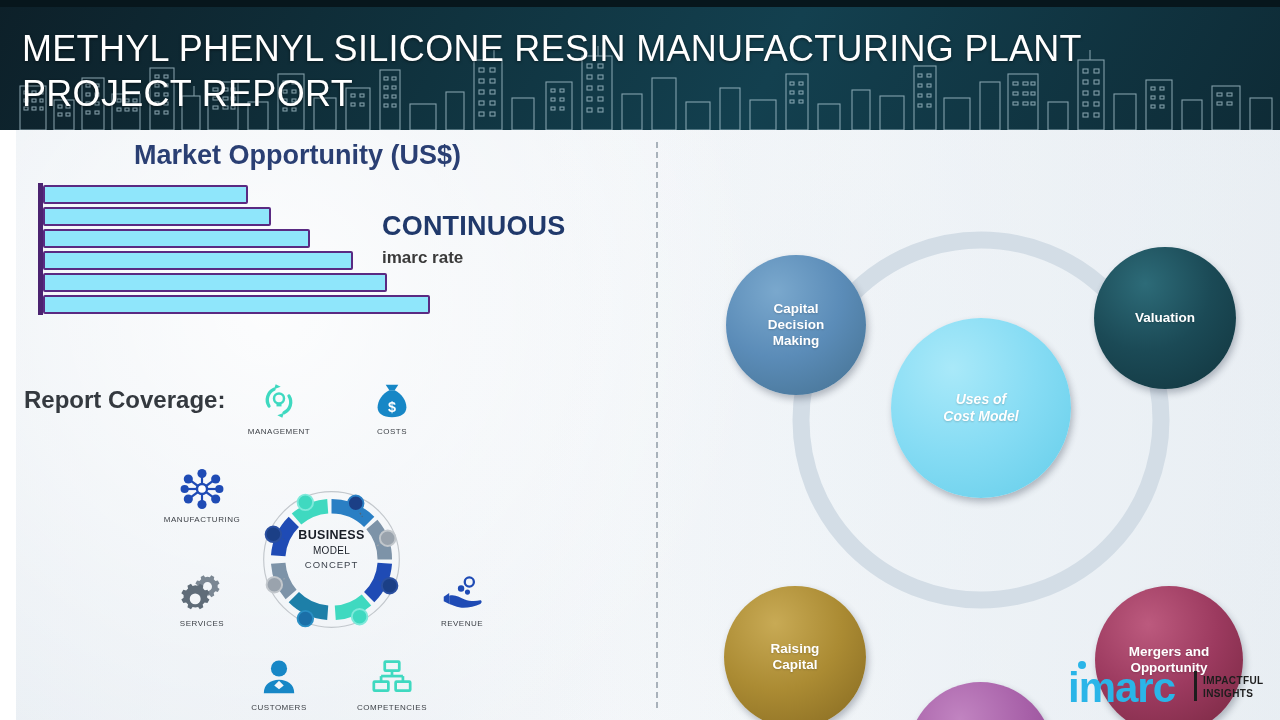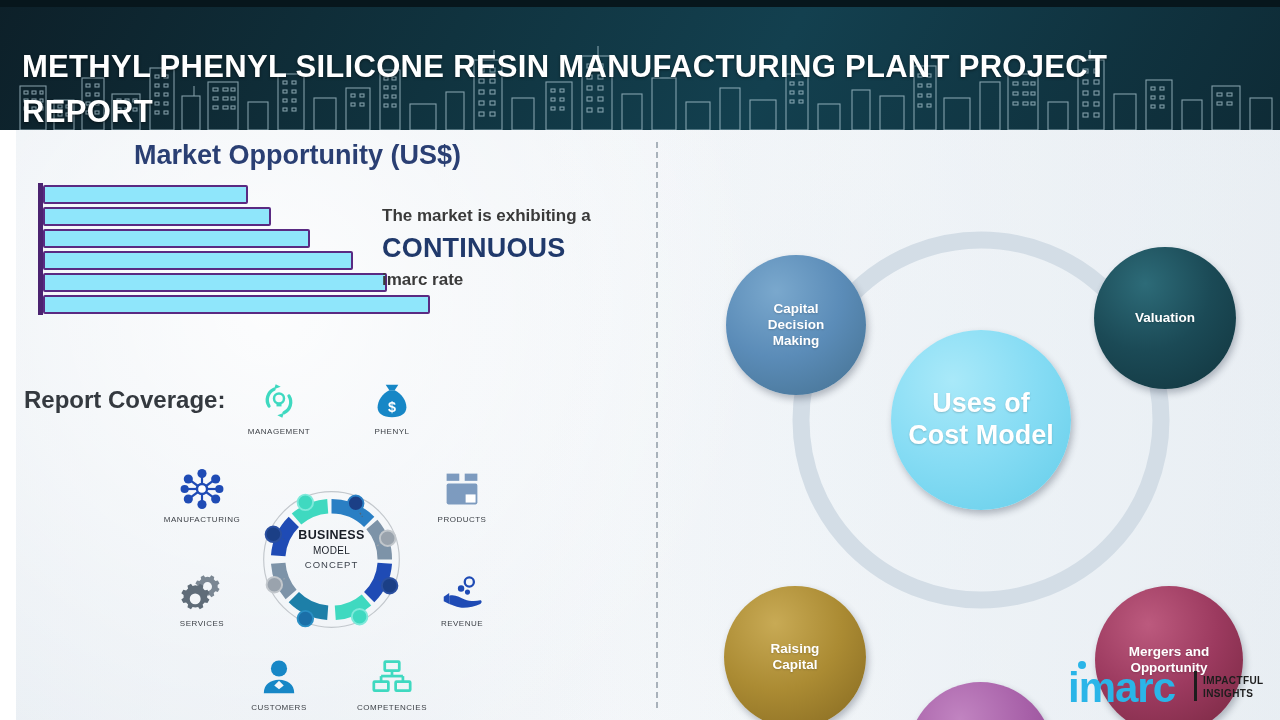--- a/index.html
+++ b/index.html
@@ -15,23 +15,23 @@
     position:absolute; left:0; top:0; width:1280px; height:130px;
     background:linear-gradient(118deg,#0d2029 0%,#10333f 35%,#13404f 60%,#0e2b36 100%);
     overflow:hidden;
   }
   #header-topstrip {
     position:absolute; left:0; top:0; width:1280px; height:7px;
     background:#07161c;
   }
   #skyline { position:absolute; left:0; bottom:0; width:1280px; height:92px; opacity:.75; }
   #header-title {
-    position:absolute; left:22px; top:44px; width:1100px;
-    color:#ffffff; font-size:31px; line-height:45px;
-    font-weight:bold; letter-spacing:.3px;
+    position:absolute; left:22px; top:26px; width:1100px;
+    color:#ffffff; font-size:36px; line-height:45px;
+    font-weight:normal; letter-spacing:.3px;
     text-transform:uppercase;
     text-shadow:0 1px 3px rgba(0,0,0,.5);
     z-index:4;
   }
 
   
   #stage {
     position:absolute; left:0; top:130px; width:1280px; height:590px;
     background:
       linear-gradient(100deg,#f3f6f9 0%,#eef2f6 30%,#f6f8fa 62%,#eef2f5 100%);
@@ -314,21 +314,20 @@
       <div id="chart-axis" style="background: rgb(75, 35, 112);"></div>
       <div class="bar" style="top: 2px; width: 205.11px; background: rgb(143, 230, 251); border-color: rgb(90, 42, 130);"></div>
       <div class="bar" style="top: 24px; width: 228.33px; background: rgb(143, 230, 251); border-color: rgb(90, 42, 130);"></div>
       <div class="bar" style="top: 46px; width: 267.03px; background: rgb(143, 230, 251); border-color: rgb(90, 42, 130);"></div>
       <div class="bar" style="top: 68px; width: 309.6px; background: rgb(143, 230, 251); border-color: rgb(90, 42, 130);"></div>
       <div class="bar" style="top: 90px; width: 344.43px; background: rgb(143, 230, 251); border-color: rgb(90, 42, 130);"></div>
       <div class="bar" style="top: 112px; width: 387px; background: rgb(143, 230, 251); border-color: rgb(90, 42, 130);"></div>
     </div>
 
     <div id="growth-text">
-      <div class="gt-line1">The market is exhibiting a</div>
       <div class="gt-big">CONTINUOUS</div>
       <div class="gt-line3">imarc rate</div>
     </div>
 
     <div id="coverage-label">Report Coverage:</div>
 
     <div id="bm-cluster">
 
       <div class="cov-item" style="left:75px; top:0px;">
         <div class="cov-icon">
@@ -349,21 +348,21 @@
       </div>
 
       <div class="cov-item" style="left:188px; top:0px;">
         <div class="cov-icon">
           <svg width="36" height="40" viewBox="0 0 40 44">
             <path d="M13 4 h14 l-4 6 h-6 z" fill="#1787c6"></path>
             <path d="M17 10 h6 c8 4 13 12 13 19 c0 7 -6 11 -16 11 c-10 0 -16 -4 -16 -11 c0 -7 5 -15 13 -19 z" fill="#1787c6"></path>
             <text x="20" y="34" font-size="16" font-weight="bold" fill="#ffffff" text-anchor="middle" font-family="Liberation Sans, sans-serif">$</text>
           </svg>
         </div>
-        <div class="cov-label">PHENYL</div>
+        <div class="cov-label">COSTS</div>
       </div>
 
       <div class="cov-item" style="left:-2px; top:88px;">
         <div class="cov-icon">
           <svg width="44" height="42" viewBox="0 0 48 46">
             <g stroke="#1f4bb5" stroke-width="2.4">
               <line x1="24" y1="23" x2="9" y2="12"></line>
                 <line x1="24" y1="23" x2="9" y2="34"></line>
               <line x1="24" y1="23" x2="39" y2="12"></line>
                 <line x1="24" y1="23" x2="39" y2="34"></line>
@@ -381,31 +380,20 @@
                 <circle cx="24" cy="40" r="5"></circle>
               <circle cx="5" cy="23" r="4.5"></circle>
                 <circle cx="43" cy="23" r="4.5"></circle>
             </g>
             <circle cx="24" cy="23" r="5.5" fill="#ffffff" stroke="#1f4bb5" stroke-width="2.6"></circle>
           </svg>
         </div>
         <div class="cov-label">MANUFACTURING</div>
       </div>
 
-      <div class="cov-item" style="left:258px; top:88px;">
-        <div class="cov-icon">
-          <svg width="40" height="38" viewBox="0 0 44 42">
-            <rect x="5" y="4" width="14" height="8" fill="#7d9bbf"></rect>
-            <rect x="25" y="4" width="14" height="8" fill="#7d9bbf"></rect>
-            <rect x="5" y="15" width="34" height="23" rx="2" fill="#7d9bbf"></rect>
-            <rect x="26" y="27" width="11" height="9" fill="#ffffff"></rect>
-          </svg>
-        </div>
-        <div class="cov-label">PRODUCTS</div>
-      </div>
 
       <div class="cov-item" style="left:-2px; top:192px;">
         <div class="cov-icon">
           <svg width="44" height="40" viewBox="0 0 48 44">
             <g fill="#7b8793">
               <path d="M30 4 l2.6 .6 l1.6 -2.1 l3.3 1.9 l-.6 2.6 l1.9 1.9 l2.6 -.6 l1.9 3.3 l-2.1 1.6 l0 2.7 l2.1 1.6 l-1.9 3.3 l-2.6 -.6 l-1.9 1.9 l.6 2.6 l-3.3 1.9 l-1.6 -2.1 l-2.6 .6 l-2.6 -.6 l-1.6 2.1 l-3.3 -1.9 l.6 -2.6 l-1.9 -1.9 l-2.6 .6 l-1.9 -3.3 l2.1 -1.6 l0 -2.7 l-2.1 -1.6 l1.9 -3.3 l2.6 .6 l1.9 -1.9 l-.6 -2.6 l3.3 -1.9 l1.6 2.1 z"></path>
             </g>
             <circle cx="30" cy="15" r="5" fill="#f2f5f8"></circle>
             <g fill="#5f6c78">
               <path d="M16 18 l3.3 .8 l2 -2.7 l4.2 2.4 l-.8 3.3 l2.4 2.4 l3.3 -.8 l2.4 4.2 l-2.7 2 l0 3.4 l2.7 2 l-2.4 4.2 l-3.3 -.8 l-2.4 2.4 l.8 3.3 l-4.2 2.4 l-2 -2.7 l-3.3 .8 l-3.3 -.8 l-2 2.7 l-4.2 -2.4 l.8 -3.3 l-2.4 -2.4 l-3.3 .8 l-2.4 -4.2 l2.7 -2 l0 -3.4 l-2.7 -2 l2.4 -4.2 l3.3 .8 l2.4 -2.4 l-.8 -3.3 l4.2 -2.4 l2 2.7 z" transform="translate(2,-3) scale(0.92)"></path>
@@ -498,23 +486,23 @@
       </div>
     </div>
   </div>
 
   <div id="right-panel">
 
     <svg style="position:absolute;left:0;top:0;width:640px;height:590px;">
       <circle cx="325" cy="290" r="180" fill="none" stroke="#d3dde6" stroke-width="17"></circle>
     </svg>
 
-    <div class="node" style="left:235px; top:200px; width:180px; height:180px;
+    <div class="node" style="left:235px; top:188px; width:180px; height:180px;
                 background:radial-gradient(circle at 34% 28%, #a9e9f9 0%, #86dcf4 48%, #63cde9 100%);
-                font-size:27px;">
+                font-size:14px;font-style:italic;">
       <div>
         <span>Uses of</span>
         <span>Cost Model</span>
       </div>
     </div>
 
 
     <div class="node" style="left:438px; top:117px; width:142px; height:142px;
                 background:radial-gradient(circle at 36% 26%, #2d6b78 0%, #1b4a56 48%, #11343d 100%);
                 font-size:13.5px;">

